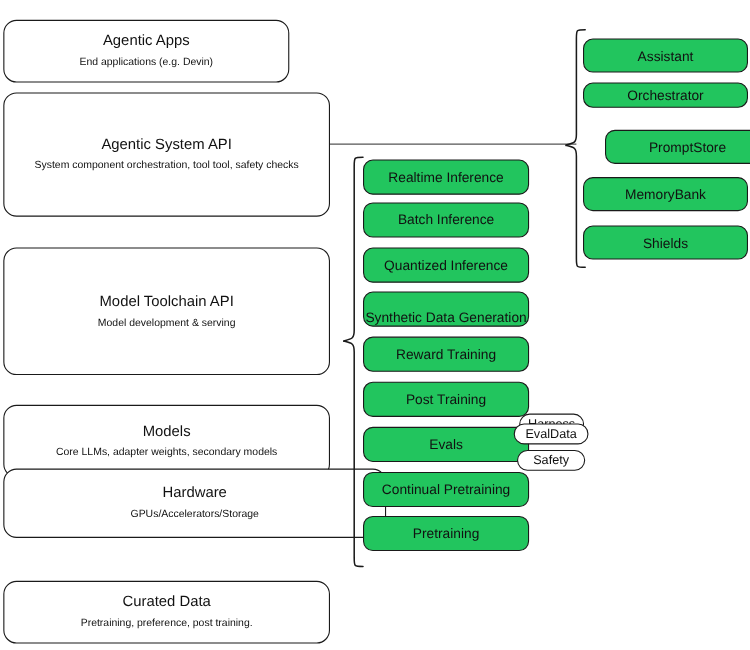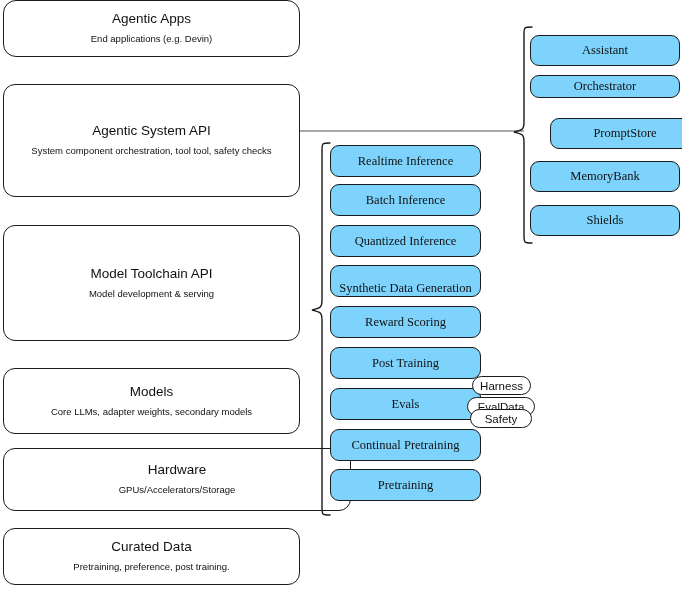--- a/index.html
+++ b/index.html
@@ -34,27 +34,26 @@
   }
   .box .subtitle {
     font-size: 9.5px;
     color: #111111;
     line-height: 1.3;
     margin-top: 5px;
   }
   .stack-box {
     position: absolute;
     box-sizing: border-box;
-    background: #7dd3fc;
+    background: #22c55e;
     border: 1.3px solid #1a1a1a;
     border-radius: 9px;
     display: flex;
     align-items: center;
     justify-content: center;
-    font-family: Liberation Serif, serif;
   }
   .stack-box .label {
     font-size: 12.5px;
     color: #111111;
   }
   .pill {
     position: absolute;
     box-sizing: border-box;
     background: #ffffff;
     border: 1.3px solid #1a1a1a;
@@ -74,41 +73,41 @@
   .connector {
     position: absolute;
     pointer-events: none;
   }
 </style>
 </head>
 <body>
 
 <div id="canvas">
 
-  <div class="box" style="left:3px; top:0; width:297px; height:57px;border-radius:13px;">
+  <div class="box" style="left:3px; top:18px; width:260px; height:57px;">
     <div class="title">Agentic Apps</div>
     <div class="subtitle">End applications (e.g. Devin)</div>
   </div>
 
   <div class="box" style="left:3px; top:84px; width:297px; height:113px;">
     <div class="title">Agentic System API</div>
     <div class="subtitle">System component orchestration, tool tool, safety checks</div>
   </div>
 
   <div class="box" style="left:3px; top:225px; width:297px; height:116px;">
     <div class="title">Model Toolchain API</div>
     <div class="subtitle">Model development &amp; serving</div>
   </div>
 
   <div class="box" style="left:3px; top:368px; width:297px; height:66px;">
     <div class="title">Models</div>
     <div class="subtitle">Core LLMs, adapter weights, secondary models</div>
   </div>
 
-  <div class="box" style="left:3px; top:448px; width:348px; height:63px;">
+  <div class="box" style="left:3px; top:426px; width:348px; height:63px;">
     <div class="title">Hardware</div>
     <div class="subtitle">GPUs/Accelerators/Storage</div>
   </div>
 
   <div class="box" style="left:3px; top:528px; width:297px; height:57px;">
     <div class="title">Curated Data</div>
     <div class="subtitle">Pretraining, preference, post training.</div>
   </div>
 
   <svg class="connector" style="left:298px; top:118px; width:228px; height:28px;" viewBox="0 0 228 28">
@@ -145,21 +144,21 @@
 
   <div class="stack-box" style="left:330px; top:225px; width:151px; height:32px;">
     <span class="label">Quantized Inference</span>
   </div>
 
   <div class="stack-box" style="left:330px; top:265px; width:151px; height:32px;align-items:flex-end;">
     <span class="label">Synthetic Data Generation</span>
   </div>
 
   <div class="stack-box" style="left:330px; top:306px; width:151px; height:32px;">
-    <span class="label">Reward Scoring</span>
+    <span class="label">Reward Training</span>
   </div>
 
   <div class="stack-box" style="left:330px; top:347px; width:151px; height:32px;">
     <span class="label">Post Training</span>
   </div>
 
   <div class="stack-box" style="left:330px; top:388px; width:151px; height:32px;">
     <span class="label">Evals</span>
   </div>
 
@@ -168,21 +167,21 @@
   </div>
 
   <div class="stack-box" style="left:330px; top:469px; width:151px; height:32px;">
     <span class="label">Pretraining</span>
   </div>
 
   <div class="pill" style="left:472px; top:376px; width:59px; height:19px; z-index:5;">
     <span class="label">Harness</span>
   </div>
 
-  <div class="pill" style="left:467px; top:397px; width:68px; height:19px; z-index:6;">
+  <div class="pill" style="left:467px; top:385px; width:68px; height:19px; z-index:6;">
     <span class="label">EvalData</span>
   </div>
 
   <div class="pill" style="left:470px; top:409px; width:62px; height:19px; z-index:7;">
     <span class="label">Safety</span>
   </div>
 
   <div class="stack-box" style="left:530px; top:35px; width:150px; height:31px;">
     <span class="label">Assistant</span>
   </div>

